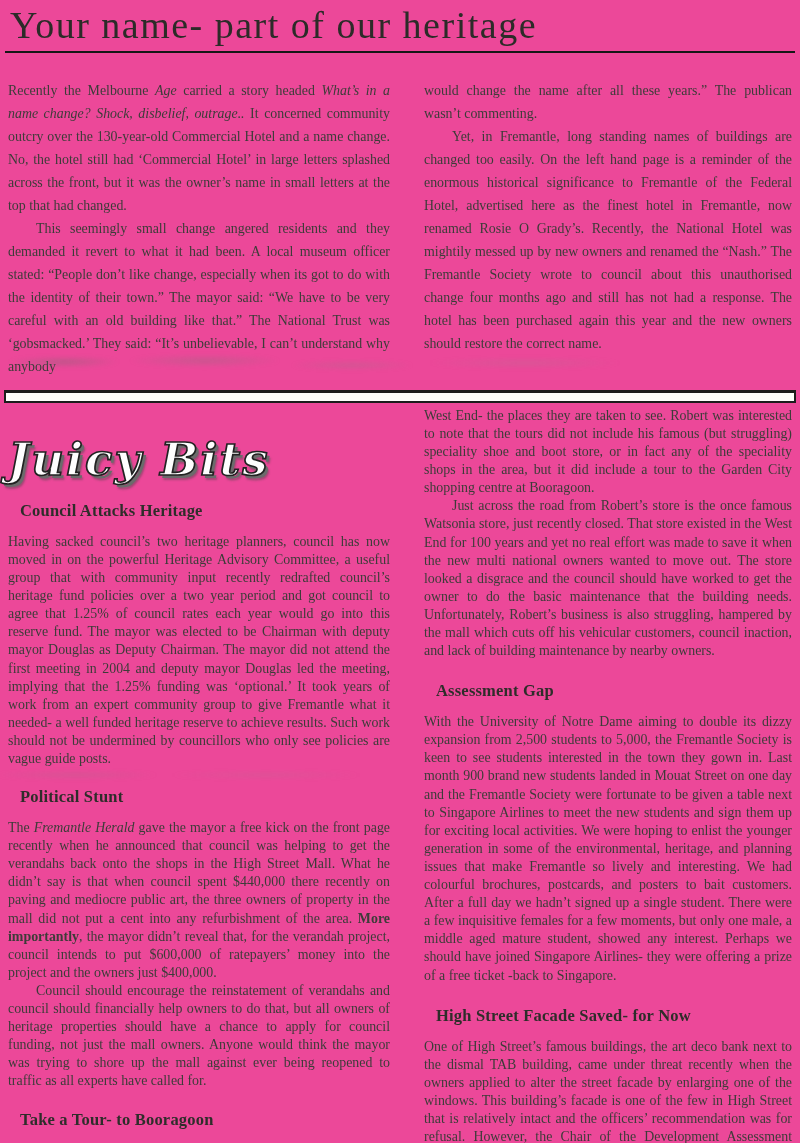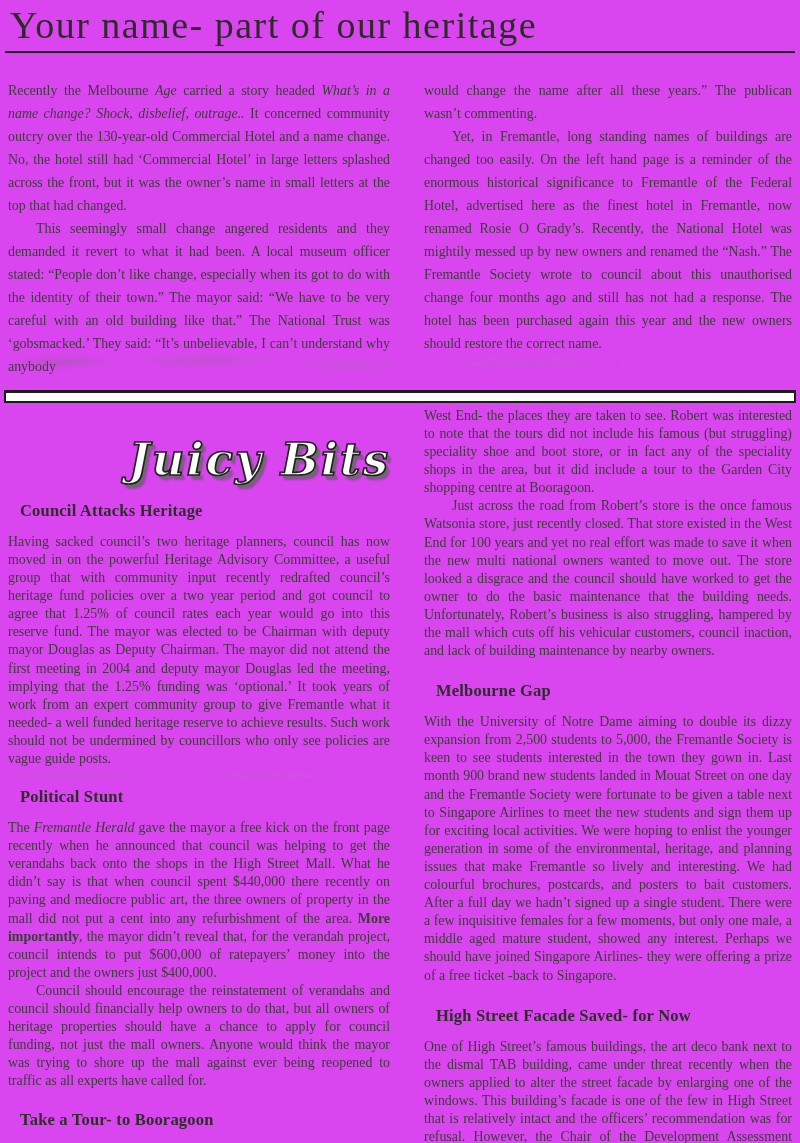--- a/index.html
+++ b/index.html
@@ -1,18 +1,18 @@
 <!DOCTYPE html>
 <html><head>
 <meta charset="utf-8">
 <style>
   html,body { margin:0; padding:0; background:#d9d9d9; }
   .page {
     position:relative; width:800px; height:1143px; margin:0 auto;
-    background:#d946ef; overflow:hidden;
+    background:#ec4899; overflow:hidden;
     font-family:"Liberation Serif", serif; color:#3d3c39;
   }
   .title {
     font-family:"Liberation Serif", serif; font-weight:400;
     font-size:38px; letter-spacing:1.5px; line-height:1.05;
     margin:6px 0 0 10px; color:#2c2b28;
   }
   .title-rule { border:0; border-top:2px solid #161616; margin:5px 5px 0 5px; }
   .cols { display:flex; padding:0 8px; }
   .cols.top { margin-top:26px; }
@@ -29,21 +29,20 @@
     border:2px solid #1c1c1c; border-top-width:3px;
     margin:12px 4px 0 4px;
   }
   .cols.bottom { margin-top:4px; }
   .juicy {
     font-family:"DejaVu Serif", serif; font-style:italic; font-weight:700;
     font-size:45px; line-height:1; letter-spacing:2px;
     margin:30px 0 8px 0; color:#fefefe;
     -webkit-text-stroke:1.7px #222;
     text-shadow:3px 3px 0 #6b6b6b, 4px 5px 2px rgba(70,70,70,.45);
-    text-align:right;
   }
   h3.sec {
     font-family:"Liberation Serif", serif; font-weight:700;
     font-size:16.5px; color:#2e2d2a; letter-spacing:.2px;
     margin:19px 0 12px 12px;
   }
   .col-r h3.sec { margin-top:21px; }
   .smudge {
     position:absolute; left:0; top:352px; width:640px; height:22px;
     pointer-events:none; filter:blur(2px);
@@ -100,21 +99,21 @@
       <p class="ind">Council should encourage the reinstatement of verandahs and council should financially help owners to do that, but all owners of heritage properties should have a chance to apply for council funding, not just the mall owners. Anyone would think the mayor was trying to shore up the mall against ever being reopened to traffic as all experts have called for.</p>
 
       <h3 class="sec">Take a Tour- to Booragoon</h3>
       <p><span>High member of the Fremantle Society, Robert Bodkin, who appeared recently on the front page of the </span><i>Attacks</i><span> slamming the inaction and mediocrity of Fremantle Council’s West End efforts, sent us an interesting piece of paper. It showed the orientation program that foreign students follow when they arrive to study in the</span></p>
     </div>
 
     <div class="col-r">
       <p>West End- the places they are taken to see. Robert was interested to note that the tours did not include his famous (but struggling) speciality shoe and boot store, or in fact any of the speciality shops in the area, but it did include a tour to the Garden City shopping centre at Booragoon.</p>
       <p class="ind">Just across the road from Robert’s store is the once famous Watsonia store, just recently closed. That store existed in the West End for 100 years and yet no real effort was made to save it when the new multi national owners wanted to move out. The store looked a disgrace and the council should have worked to get the owner to do the basic maintenance that the building needs. Unfortunately, Robert’s business is also struggling, hampered by the mall which cuts off his vehicular customers, council inaction, and lack of building maintenance by nearby owners.</p>
 
-      <h3 class="sec">Melbourne Gap</h3>
+      <h3 class="sec">Assessment Gap</h3>
       <p>With the University of Notre Dame aiming to double its dizzy expansion from 2,500 students to 5,000, the Fremantle Society is keen to see students interested in the town they gown in. Last month 900 brand new students landed in Mouat Street on one day and the Fremantle Society were fortunate to be given a table next to Singapore Airlines to meet the new students and sign them up for exciting local activities. We were hoping to enlist the younger generation in some of the environmental, heritage, and planning issues that make Fremantle so lively and interesting. We had colourful brochures, postcards, and posters to bait customers. After a full day we hadn’t signed up a single student. There were a few inquisitive females for a few moments, but only one male, a middle aged mature student, showed any interest. Perhaps we should have joined Singapore Airlines- they were offering a prize of a free ticket -back to Singapore.</p>
 
       <h3 class="sec">High Street Facade Saved- for Now</h3>
       <p>One of High Street’s famous buildings, the art deco bank next to the dismal TAB building, came under threat recently when the owners applied to alter the street facade by enlarging one of the windows.  This building’s facade is one of the few in High Street that is relatively intact and the officers’ recommendation was for refusal. However, the Chair of the Development Assessment committee argued that it was not a major alteration and should be allowed. Thankfully the rest of the committee agreed with the council officers and refused the application, so the building, recently the subject of major internal renovations, remains original, for the time being.</p>
     </div>
 
   </div>
 
 </div>
 

